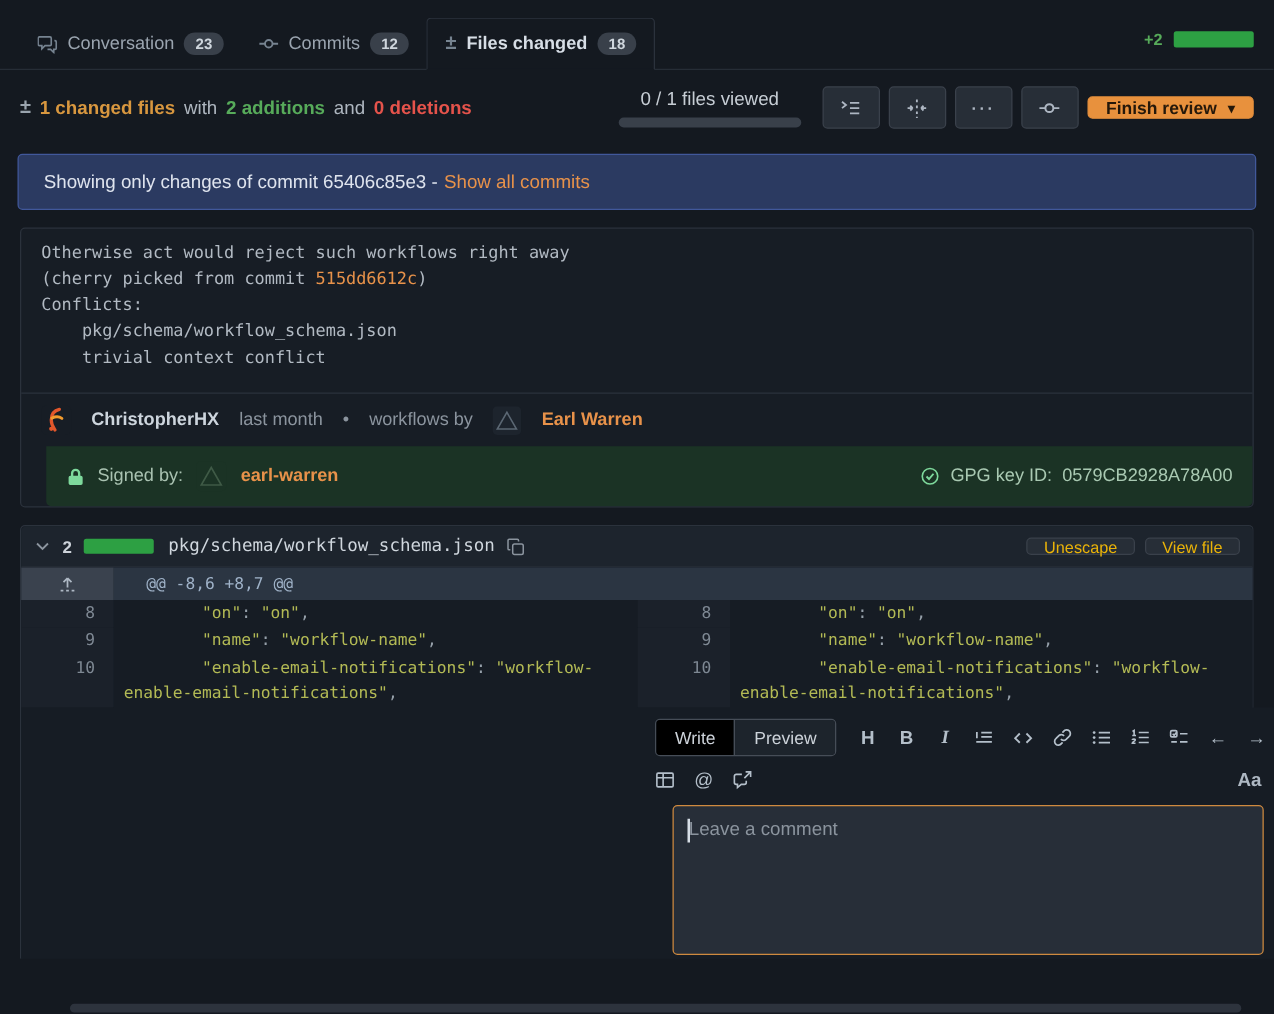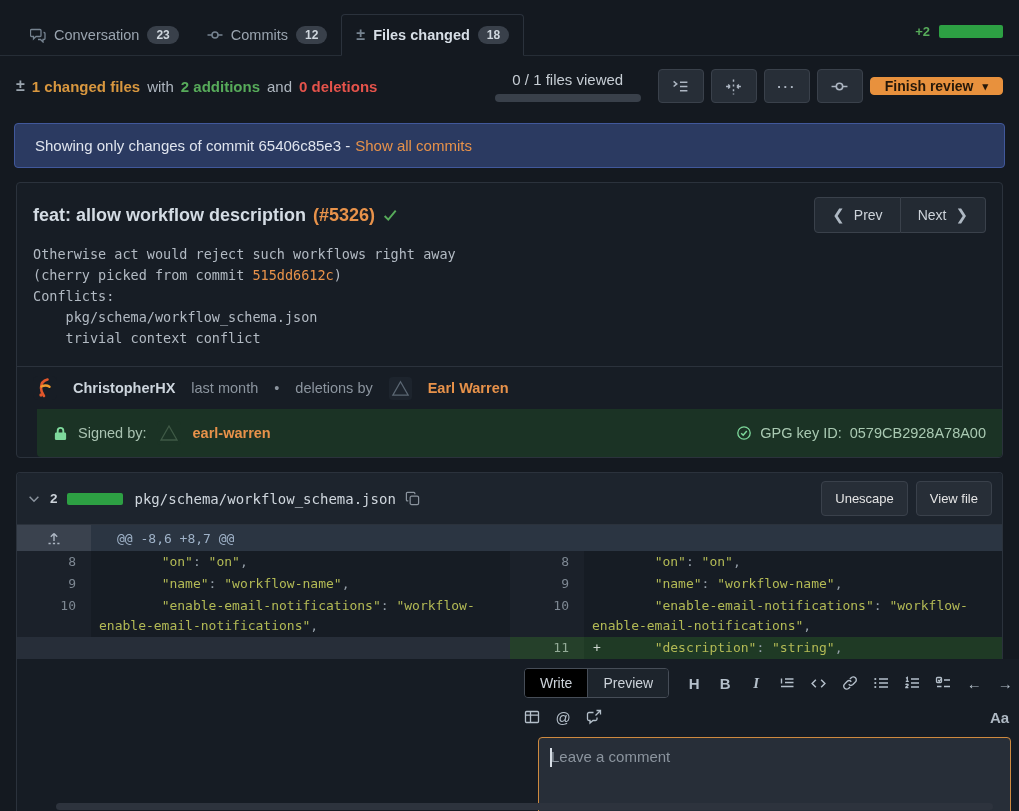--- a/index.html
+++ b/index.html
@@ -70,21 +70,21 @@
 
   
   .diff-box { margin:0 16px; background:#161c24; border:1px solid #2b323c; border-bottom:none; border-radius:4px 4px 0 0; }
   .diff-head { background:#1d242d; border-bottom:1px solid #2b323c; border-radius:4px 4px 0 0; padding:8px 10px; display:flex; align-items:center; gap:9px; }
   .diff-head .chev { color:#8b949e; cursor:pointer; }
   .lines-count { font-weight:700; font-size:13.5px; color:#cdd3da; }
   .green-bar-sm { width:56px; height:12px; background:#2da043; border-radius:2px; }
   .file-name { font-family:"DejaVu Sans Mono", monospace; font-size:14px; color:#d0d7de; margin-left:3px; }
   .copy-ic { color:#8b949e; cursor:pointer; }
   .diff-head-right { margin-left:auto; display:flex; gap:8px; }
-  .small-btn { height:35px; display:flex; align-items:center; padding:0 13px; background:#272e37; border:1px solid #3a414b; border-radius:4px; color:#e5e5e5; font-size:13px; cursor:pointer; }
+  .small-btn { height:14px; display:flex; align-items:center; padding:0 13px; background:#272e37; border:1px solid #3a414b; border-radius:4px; color:#eab308; font-size:13px; cursor:pointer; }
 
   .hunk-row { display:grid; grid-template-columns:74px 1fr; }
   .hunk-left { background:#3a424e; display:flex; align-items:center; justify-content:center; padding:5px 0; color:#aeb8c4; cursor:pointer; }
   .hunk-right { background:#2b3542; color:#9fb2c8; font-family:"DejaVu Sans Mono", monospace; font-size:13px; display:flex; align-items:center; padding:4px 10px 4px 26px; }
 
   .drow { display:grid; grid-template-columns:74px 419px 74px 1fr; font-family:"DejaVu Sans Mono", monospace; font-size:13px; line-height:20px; }
   .num { text-align:right; padding:1px 15px 1px 0; color:#7e8893; background:#1b212a; }
   .codecell { padding:1px 6px 1px 8px; white-space:pre-wrap; overflow-wrap:anywhere; color:#96a0aa; background:#161c24; position:relative; }
   .seg-s { color:#b3ba55; }
   .seg-p { color:#96a0aa; }
@@ -197,61 +197,40 @@
       <span class="caret">▾</span>
     </div>
   </div>
 </div>
 
 <div class="banner">
   <span>Showing only changes of commit 65406c85e3 -</span><a>Show all commits</a>
 </div>
 
 <div class="commit-box">
-  <div class="commit-head">
-    <div class="commit-title">
-      <span>feat: allow workflow description</span>
-      <span class="issue">(#5326)</span>
-      <span>
-        <svg width="17" height="17" viewBox="0 0 16 16" fill="none" stroke="#57ab5a" stroke-width="1.8">
-            <path d="M2.5 8.5l3.4 3.4 7-8.4"></path>
-          </svg>
-      </span>
-    </div>
-    <div class="pn-group">
-      <div class="pn-btn prev">
-        <span class="pn-chevron">❮</span>
-        <span>Prev</span>
-      </div>
-      <div class="pn-btn next">
-        <span>Next</span>
-        <span class="pn-chevron">❯</span>
-      </div>
-    </div>
-  </div>
   <div class="commit-msg">
     <p style="margin-top:0">Otherwise act would reject such workflows right away</p>
     <p><span>(cherry picked from commit </span><span class="hash-link">515dd6612c</span><span>)</span></p>
     <p>Conflicts:
     pkg/schema/workflow_schema.json
     trivial context conflict</p>
   </div>
   <div class="commit-meta">
     <span>
       <svg width="24" height="24" viewBox="0 0 24 24">
           <rect width="24" height="24" rx="5" fill="#171d25"></rect>
           <path d="M14.5 3.5c-4.5 1-6.5 4.5-6.5 8.5s2 6.5 3 8" stroke="#e2572b" stroke-width="2.6" fill="none" stroke-linecap="round"></path>
           <path d="M8.5 10.5c2.5-1.2 6-1.2 8 .2" stroke="#f29b2d" stroke-width="2.4" fill="none" stroke-linecap="round"></path>
           <circle cx="8" cy="19" r="1.7" fill="#e2572b"></circle>
         </svg>
     </span>
     <span class="author-name">ChristopherHX</span>
     <span>last month</span>
     <span>•</span>
-    <span>deletions by</span>
+    <span>workflows by</span>
     <span>
       <svg width="23" height="23" viewBox="0 0 24 24">
           <rect width="24" height="24" rx="4" fill="#1d242d"></rect>
           <path d="M12 5L20 19H4z" fill="none" stroke="#5b6773" stroke-width="1.3"></path>
         </svg>
     </span>
     <span class="committer-name">Earl Warren</span>
   </div>
   <div class="signed-row">
     <span class="lock">
@@ -328,26 +307,20 @@
     <div class="num">9</div>
     <div class="codecell"><span class="seg-p">        </span><span class="seg-s">"name"</span><span class="seg-p">: </span><span class="seg-s">"workflow-name"</span><span class="seg-p">,</span></div>
     <div class="num">9</div>
     <div class="codecell"><span class="seg-p">        </span><span class="seg-s">"name"</span><span class="seg-p">: </span><span class="seg-s">"workflow-name"</span><span class="seg-p">,</span></div>
   </div>
   <div class="drow">
     <div class="num">10</div>
     <div class="codecell"><span class="seg-p">        </span><span class="seg-s">"enable-email-notifications"</span><span class="seg-p">: </span><span class="seg-s">"workflow-enable-email-notifications"</span><span class="seg-p">,</span></div>
     <div class="num">10</div>
     <div class="codecell"><span class="seg-p">        </span><span class="seg-s">"enable-email-notifications"</span><span class="seg-p">: </span><span class="seg-s">"workflow-enable-email-notifications"</span><span class="seg-p">,</span></div>
-  </div>
-  <div class="drow">
-    <div class="num cell-empty"></div>
-    <div class="codecell cell-empty"></div>
-    <div class="num add">11</div>
-    <div class="codecell add"><span class="sign">+</span><span><span class="seg-p">        </span><span class="seg-s">"description"</span><span class="seg-p">: </span><span class="seg-s">"string"</span><span class="seg-p">,</span></span></div>
   </div>
 
   <div class="comment-row">
     <div class="blank-left"></div>
     <div class="editor-pane">
       <div class="etabs-row">
         <div class="seg-tabs">
           <div class="etab active">Write</div>
           <div class="etab">Preview</div>
         </div>

